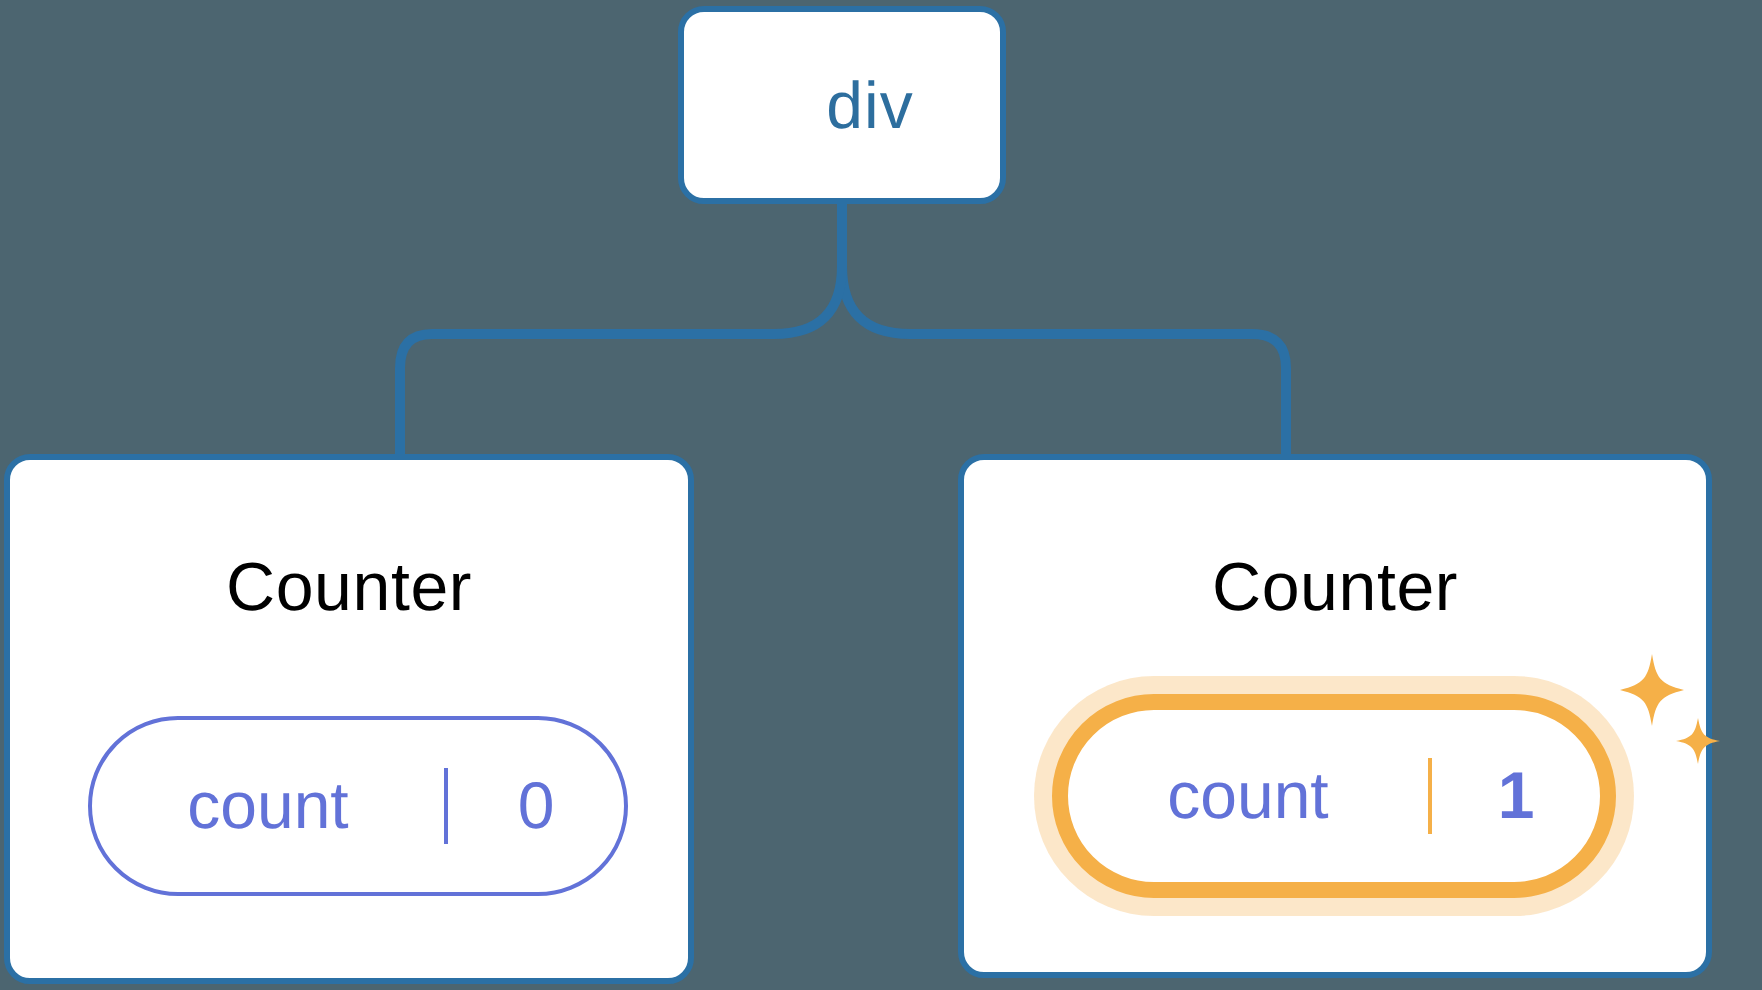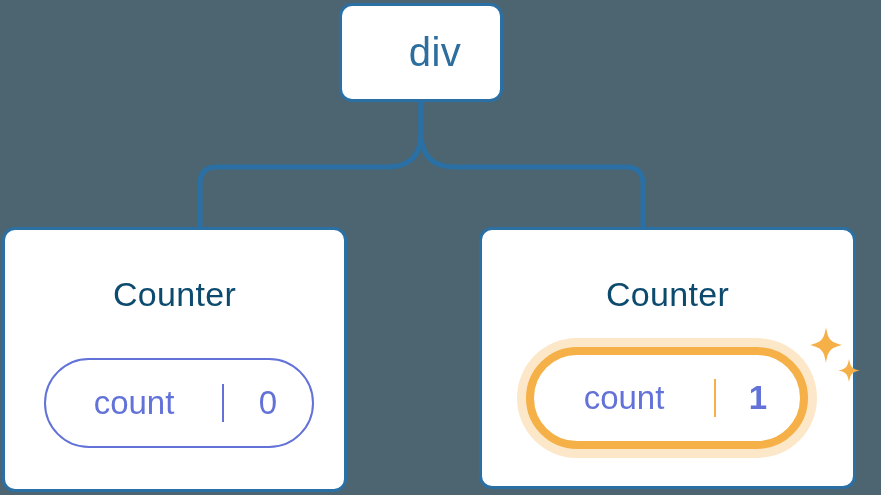--- a/index.html
+++ b/index.html
@@ -38,21 +38,21 @@
   #node-div {
     left: 339px;
     top: 3px;
     width: 164px;
     height: 99px;
     display: flex;
     align-items: center;
     justify-content: center;
   }
   #node-div .tag-label {
-    font-size: 40px;
+    font-size: 33px;
     color: #2d6e9e;
     letter-spacing: 0.5px;
     margin-left: 28px;
   }
 
   #node-counter-left {
     left: 2px;
     top: 227px;
     width: 345px;
     height: 265px;
@@ -64,21 +64,21 @@
     height: 262px;
   }
 
   .node-title {
     position: absolute;
     left: 0;
     right: 0;
     top: 45px;
     text-align: center;
     font-size: 34px;
-    color: #0c4a6e;
+    color: #000000;
     letter-spacing: 0.3px;
   }
 
   
   .pill-wrap {
     position: absolute;
     display: flex;
     align-items: center;
     box-sizing: border-box;
     background: #ffffff;

